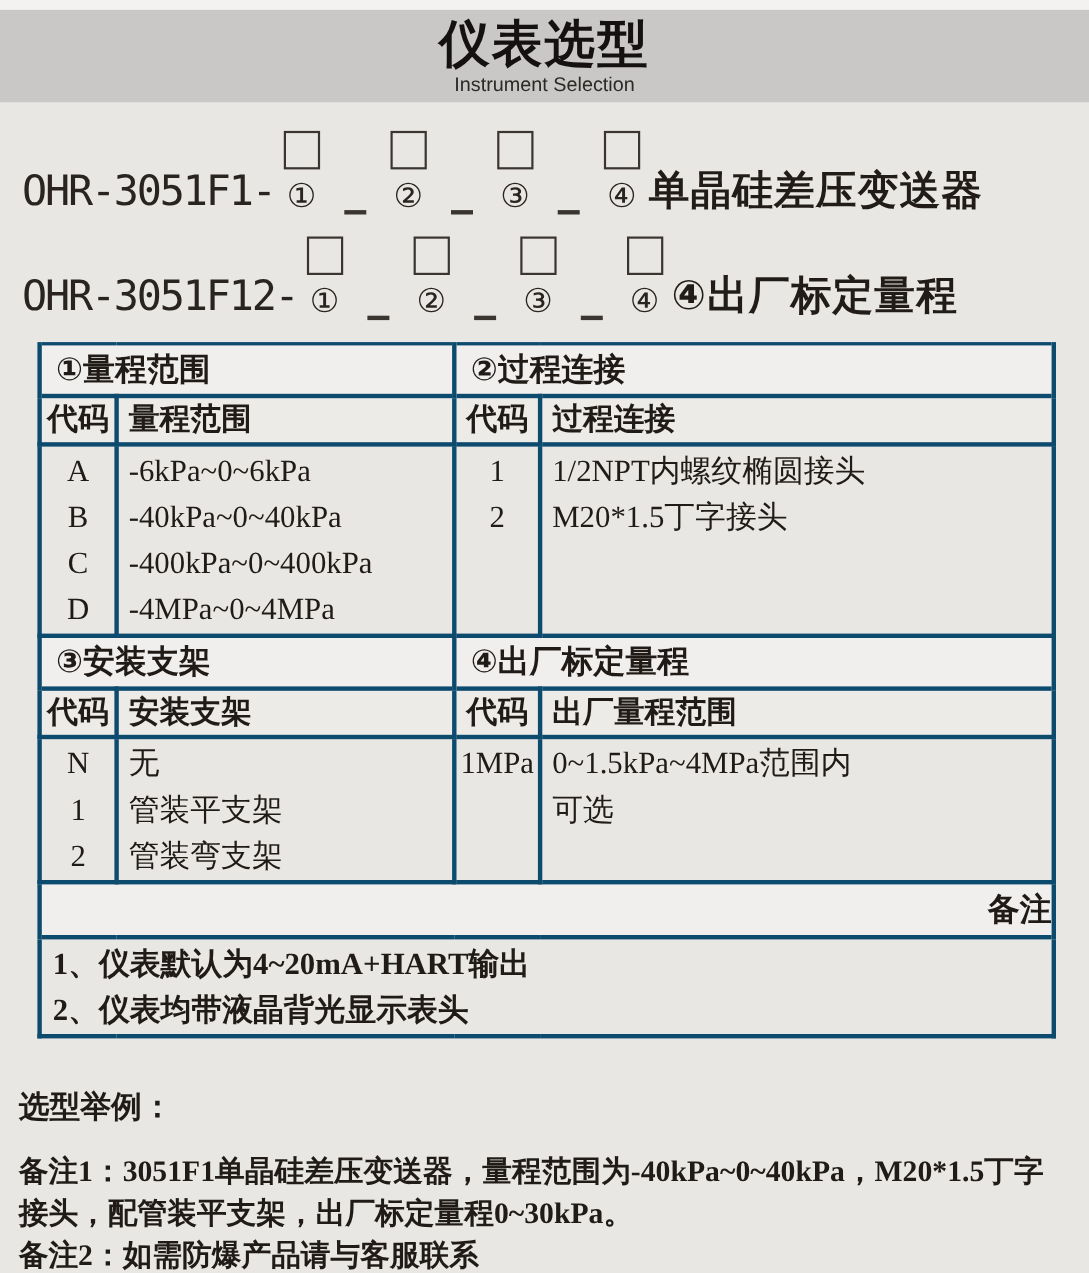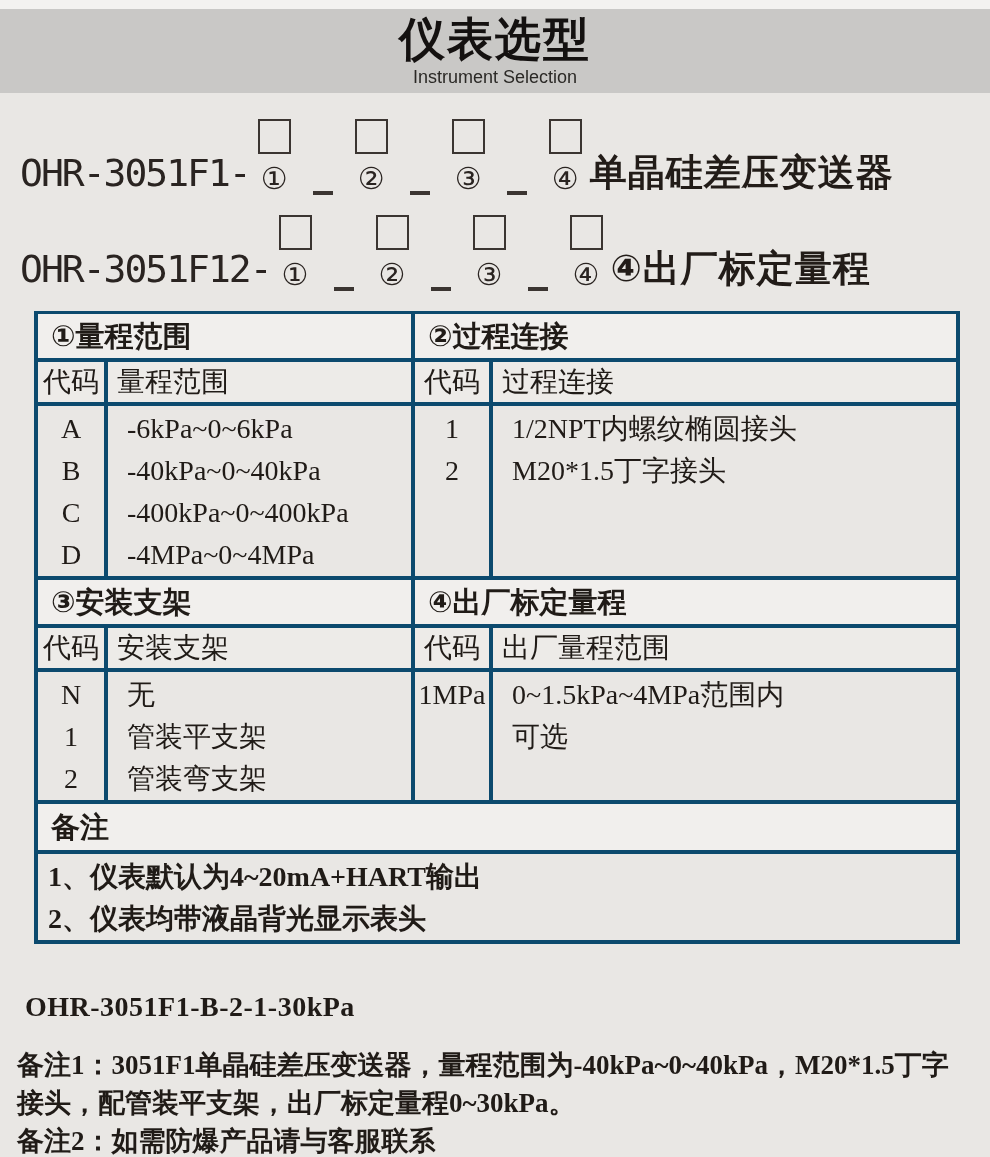--- a/index.html
+++ b/index.html
@@ -51,37 +51,37 @@
   }
   .spec td { border:4px solid #0c4a6e; vertical-align:top; }
   .sec-row td {
     border-top-width:3px; border-bottom-width:3px;
     background:#f1efed; height:46px;
     font-family:"Liberation Sans","DejaVu Sans",sans-serif;
     font-weight:700; font-size:29px; line-height:44px;
     padding-left:13px; vertical-align:middle;
   }
   .sub-row td {
-    background:#edebe8; height:42px; font-size:28px; font-weight:400;
+    background:#edebe8; height:42px; font-size:28px; font-weight:700;
     line-height:40px; vertical-align:middle;
   }
   .sub-row td.c { text-align:center; }
   .sub-row td.d { padding-left:9px; }
   .data-row td { background:#e9e7e4; padding-top:2px; }
   .h168 td { height:168px; }
   .h130 td { height:130px; }
   .line { height:42px; line-height:42px; font-size:28px; white-space:nowrap; }
   .line.center { text-align:center; }
-  .line.d { padding-left:19px; }
+  .line.d { padding-left:9px; }
   .line.indent { }
   .remark-head td {
     border-top-width:3px; border-bottom-width:3px;
     background:#f1efed; height:48px;
     font-family:"Liberation Sans","DejaVu Sans",sans-serif;
-    font-weight:700; font-size:29px; line-height:46px; padding-left:13px; vertical-align:middle;
+    font-weight:700; font-size:29px; line-height:46px; padding-left:13px; vertical-align:middle;text-align:right;
   }
   .remark-body td { background:#e9e7e4; height:88px; padding:2px 0 0 10px; }
   .remark-body .line { font-weight:700; }
   
   .footer { padding:44px 0 0 17px; }
   .example { display:flex; align-items:baseline; font-weight:700; white-space:nowrap; }
   .example .lab { font-size:28px; line-height:38px; }
   .example .val { font-size:28px; line-height:38px; margin-left:8px; letter-spacing:0.5px; }
   .fnote { font-size:27px; font-weight:700; line-height:38px; white-space:nowrap; }
   .fnote.first { margin-top:20px; }
@@ -232,18 +232,18 @@
     <td colspan="4">
       <div class="line">1、仪表默认为4~20mA+HART输出</div>
       <div class="line">2、仪表均带液晶背光显示表头</div>
     </td>
   </tr>
 </tbody>
   </table>
 
 <div class="footer">
   <div class="example">
-    <span class="val">OHR-3051F1-B-2-1-30kPa</span>
+    <span class="lab">选型举例：</span>
   </div>
   <div class="fnote first">备注1：3051F1单晶硅差压变送器，量程范围为-40kPa~0~40kPa，M20*1.5丁字</div>
   <div class="fnote">接头，配管装平支架，出厂标定量程0~30kPa。</div>
   <div class="fnote">备注2：如需防爆产品请与客服联系</div>
 </div>
 
 </body></html>

